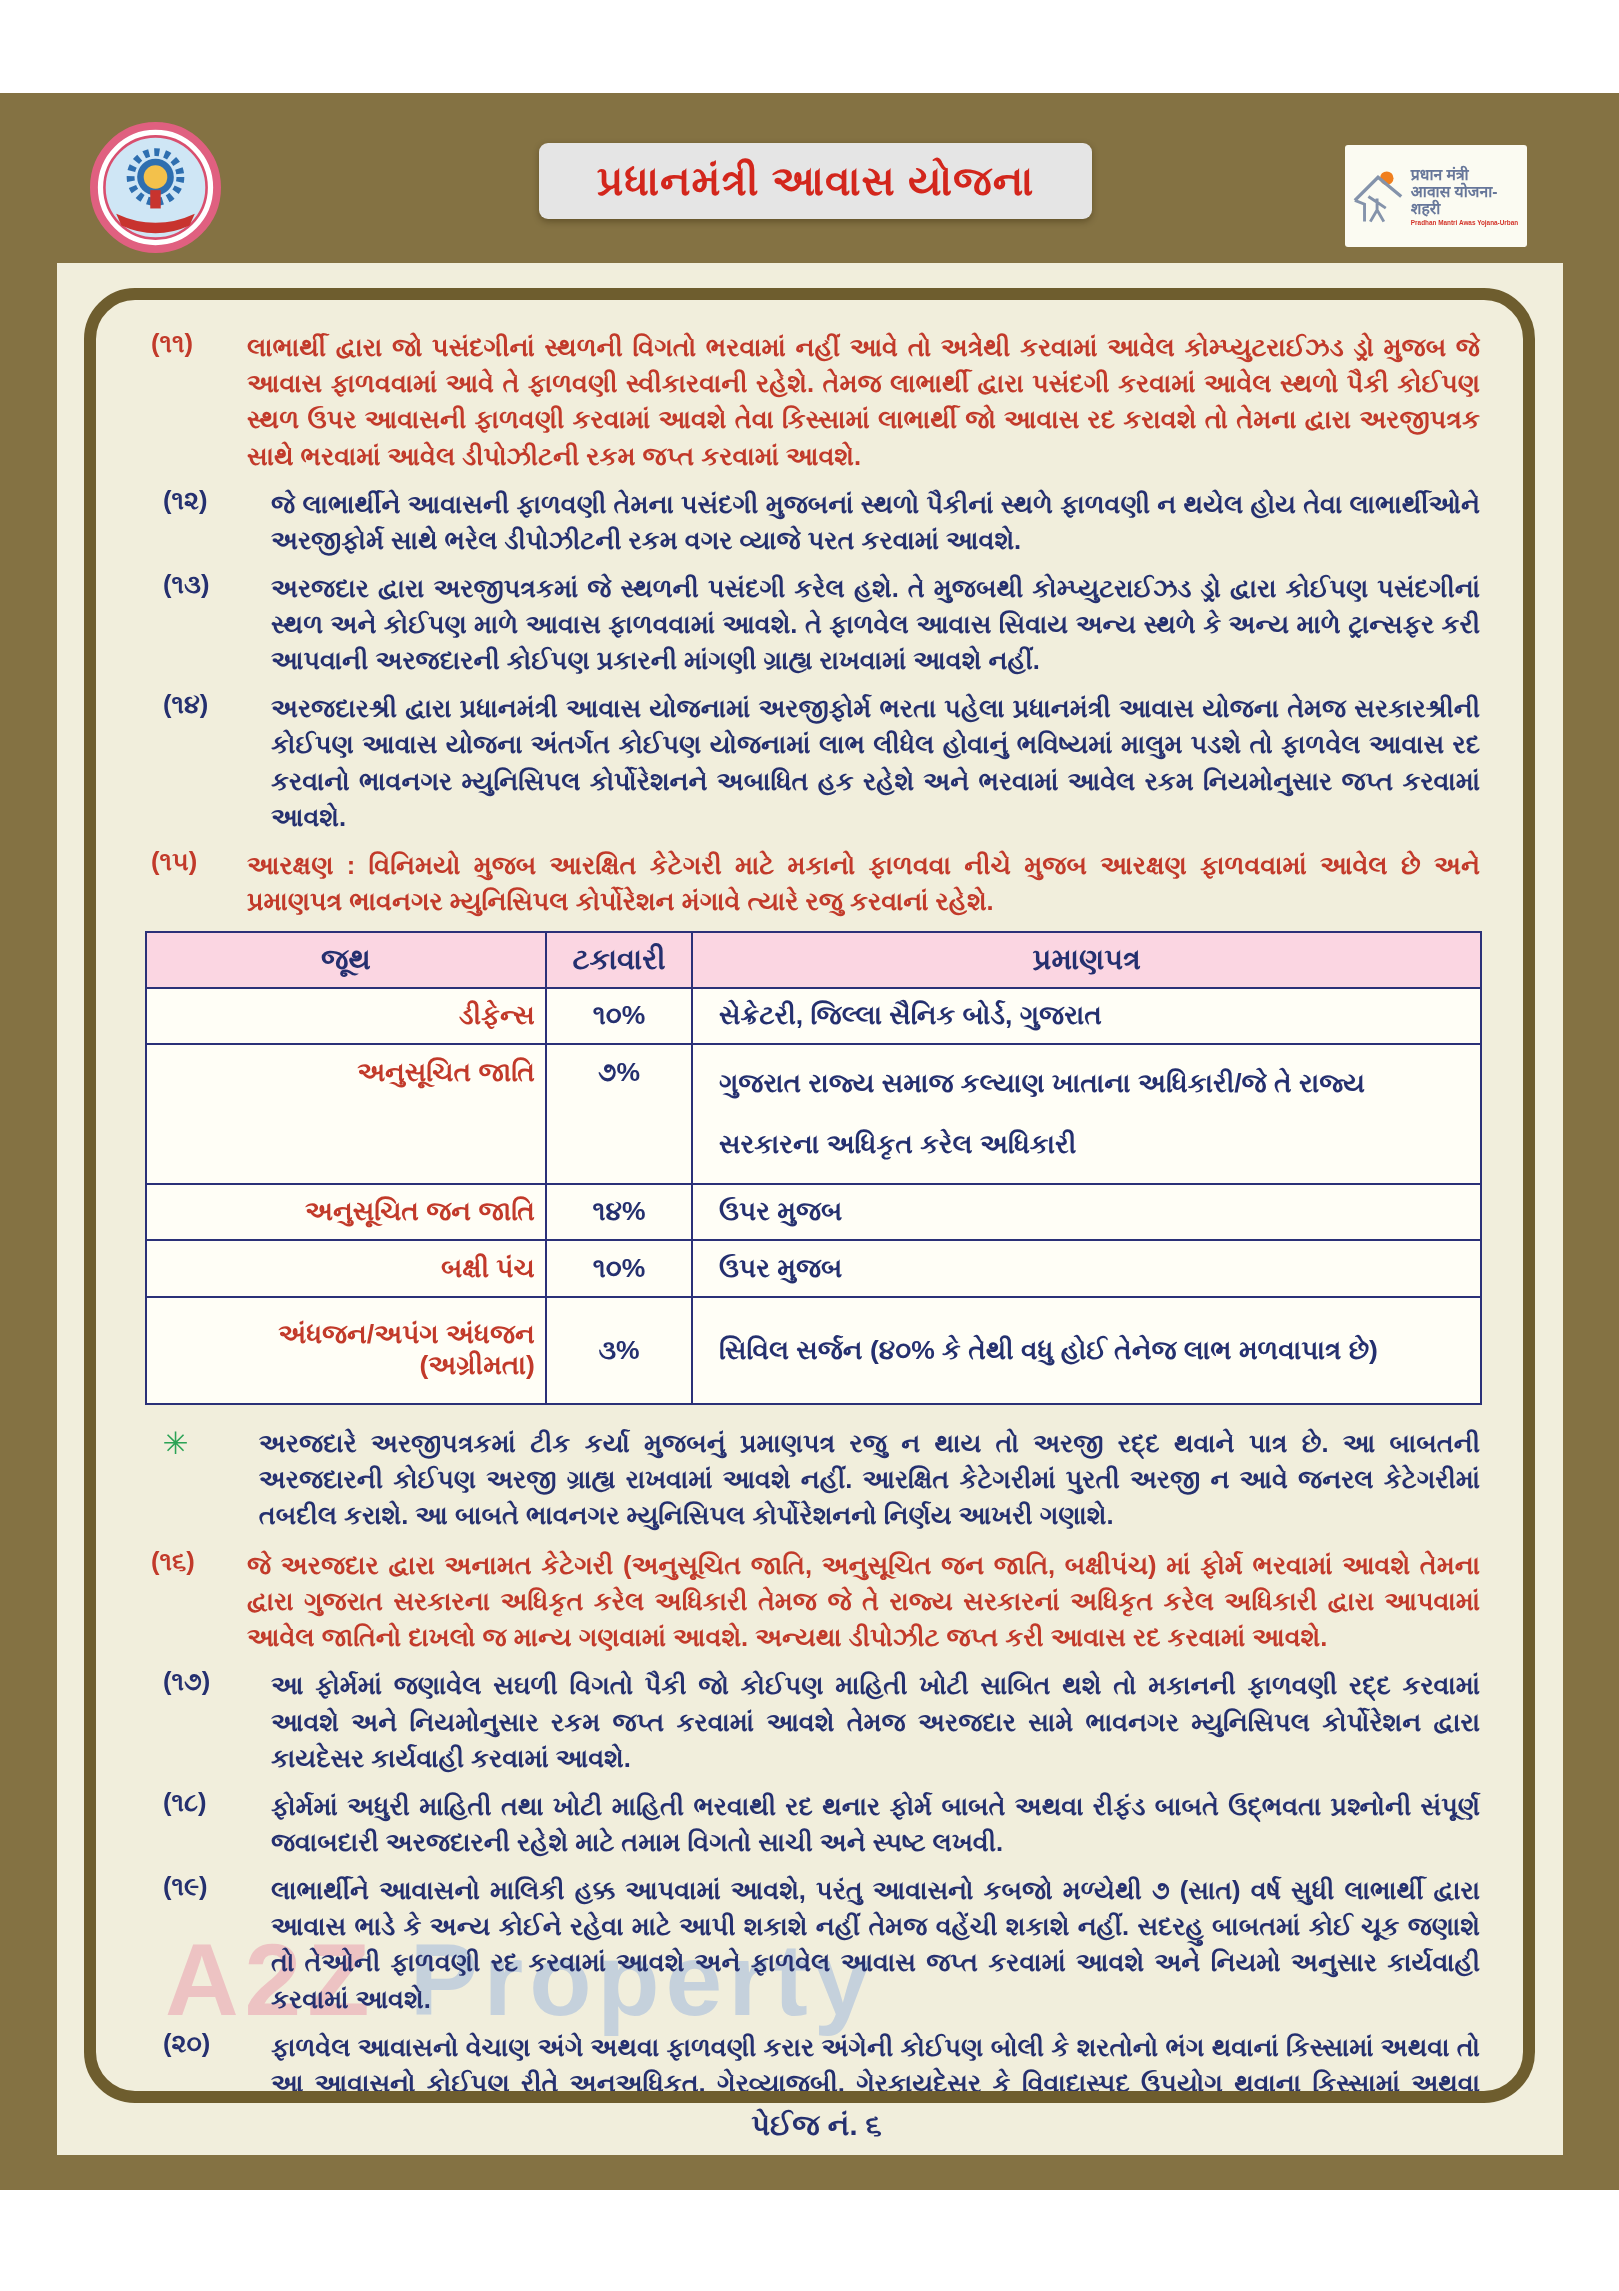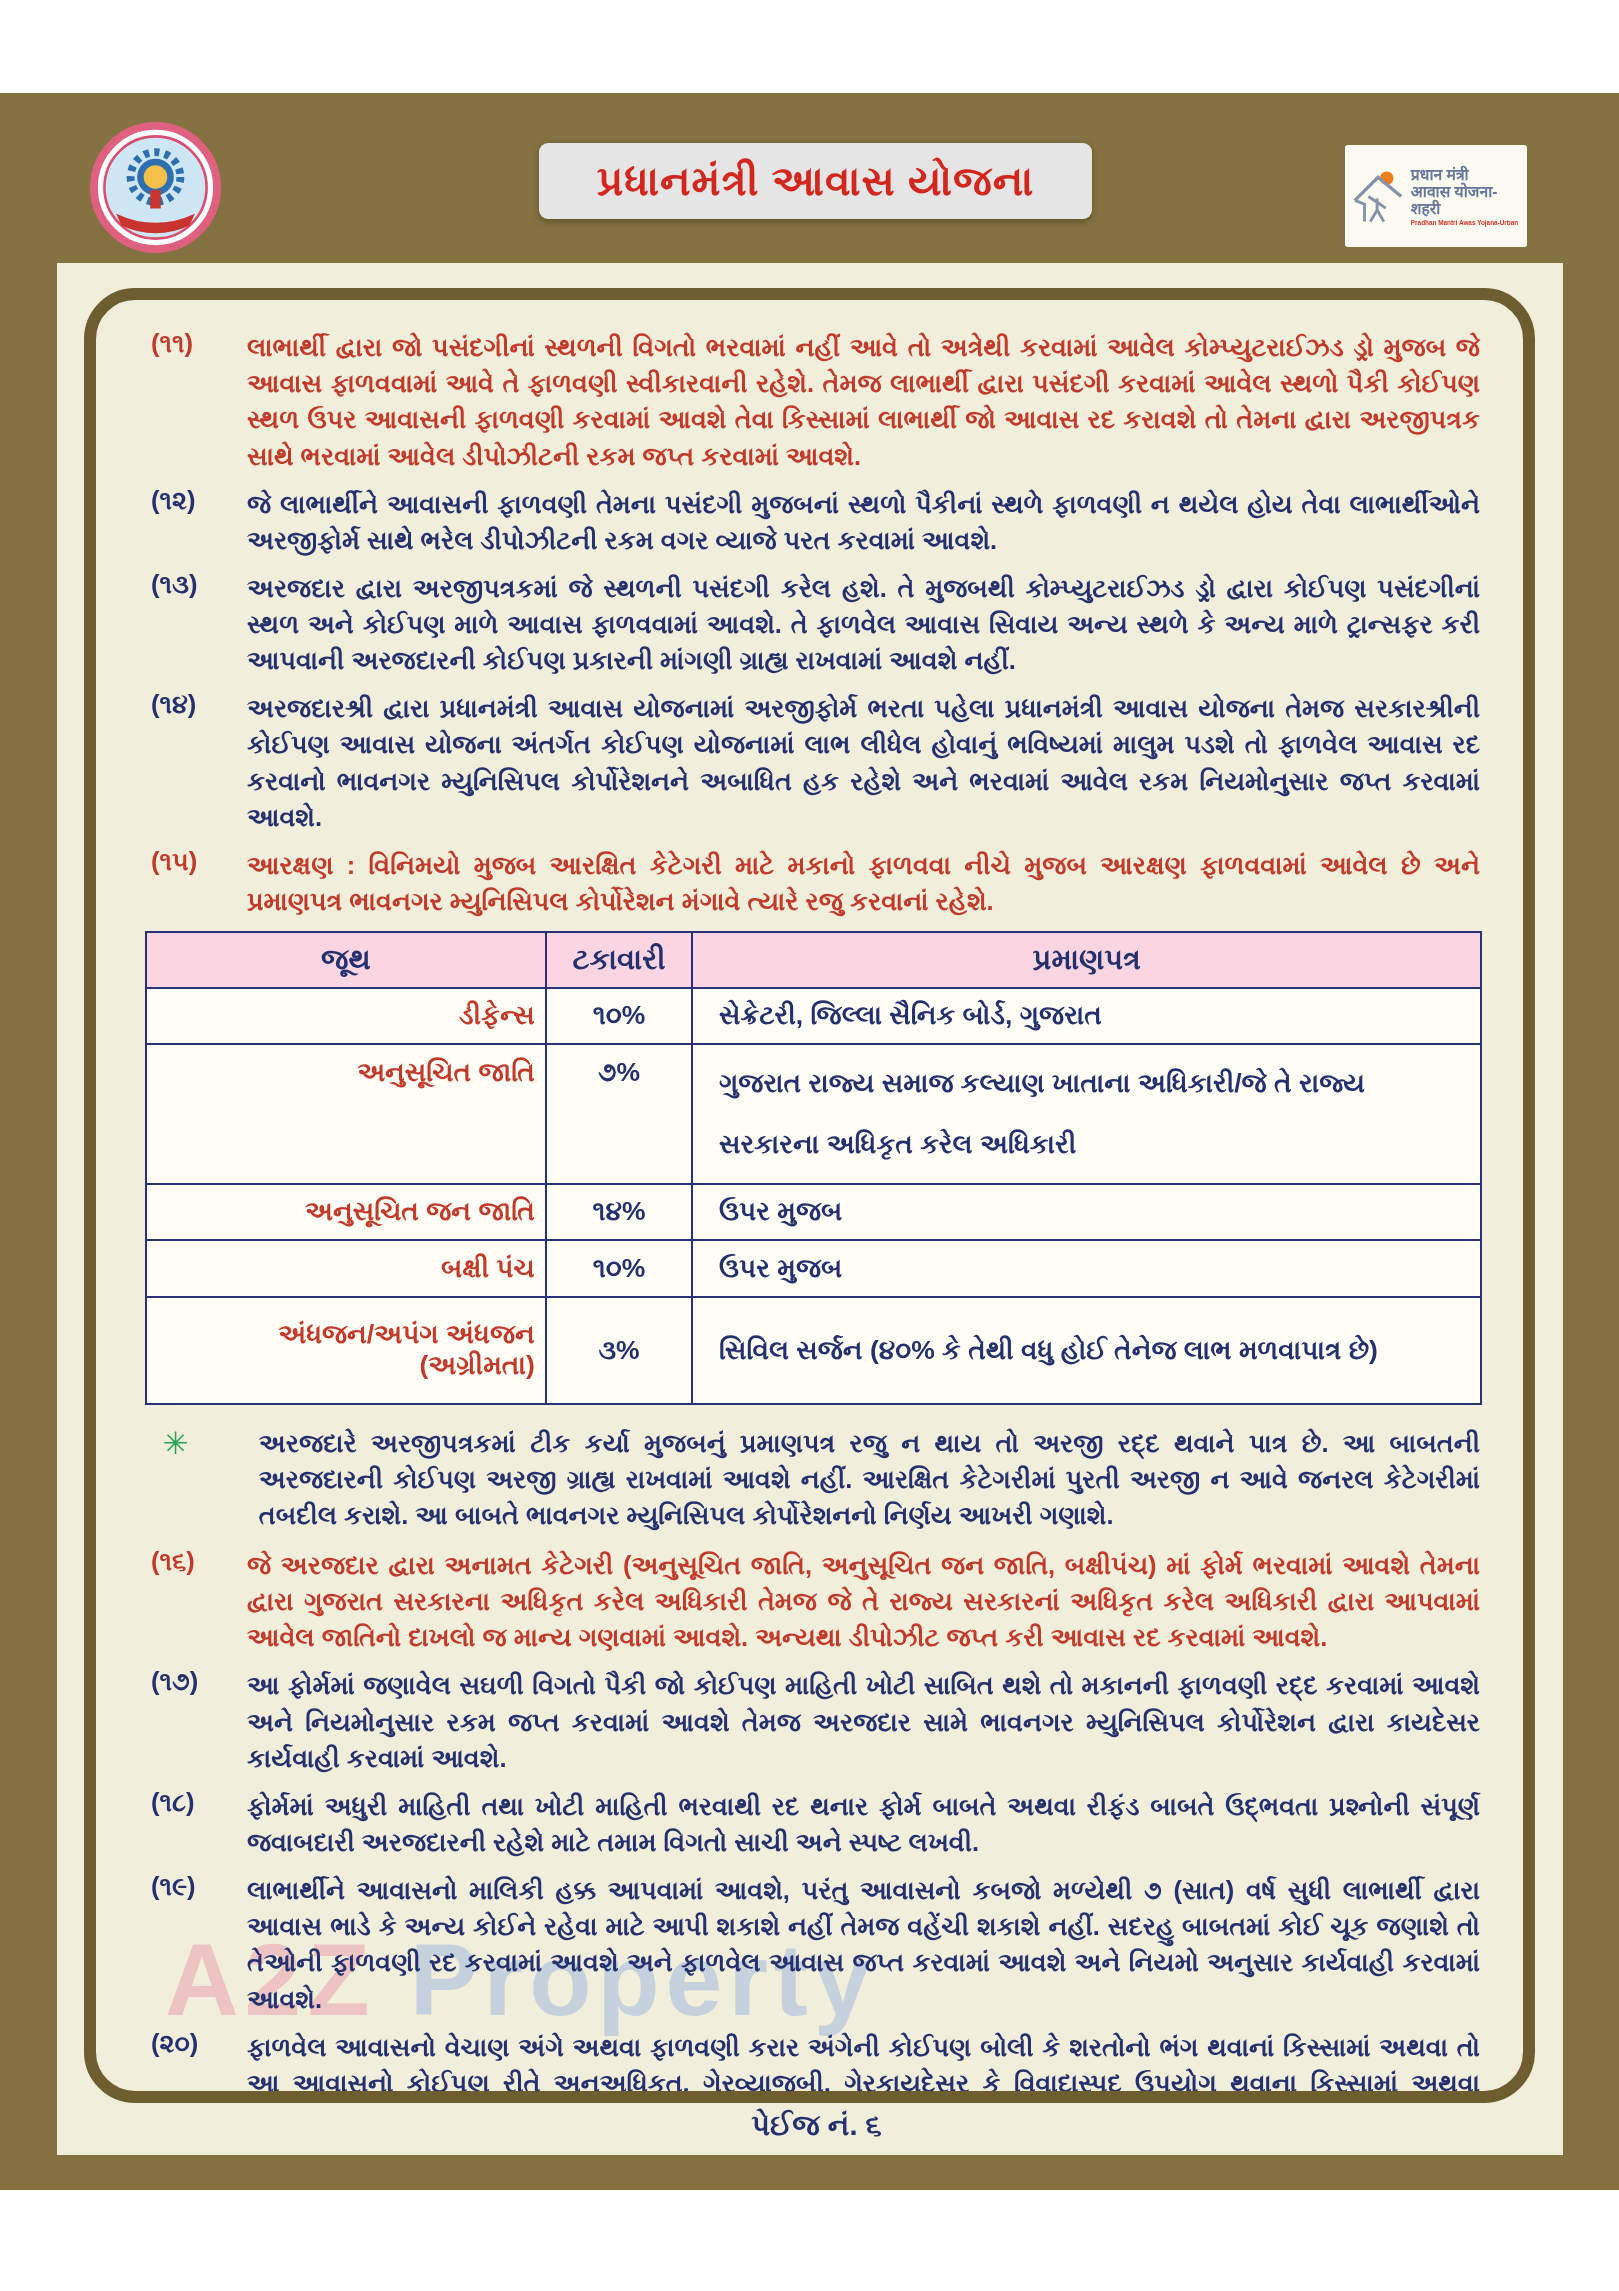--- a/index.html
+++ b/index.html
@@ -32,21 +32,21 @@
   
   .panel{
     position:absolute;left:84px;top:288px;width:1451px;height:1815px;box-sizing:border-box;
     background:var(--cream);border:12.7px solid var(--frame);border-radius:51px;
     padding:29px 43px 7.8px 55px;overflow:hidden;
   }
   .item{display:flex;margin-bottom:11.8px;position:relative;z-index:1;}
   .item-num{flex:0 0 96px;font-size:25.5px;font-weight:700;}
   .item-text{flex:1;font-size:25.5px;font-weight:700;line-height:1.42;text-align:justify;}
   .tone-red{color:var(--red);}
-  .tone-navy{color:var(--navy);}
+  .tone-navy{color:var(--navy);margin-left:12px;}
   
   table.resv{border-collapse:collapse;width:1337px;margin:3.9px 0 19.6px -5.9px;background:#fffef6;
     border:2.9px solid var(--tblborder);position:relative;z-index:1;}
   table.resv th,table.resv td{border:2.5px solid var(--tblborder);font-weight:700;}
   table.resv th{background:var(--pink);color:var(--navy);font-size:29px;padding:9.8px 7.8px;text-align:center;}
   td.g{color:var(--red);font-size:26.5px;text-align:right;padding:11.8px 9.8px 11.8px 21.6px;}
   td.p{color:var(--navy);font-size:26.5px;text-align:center;padding:11.8px 5.9px;}
   td.c{color:var(--navy);font-size:26.5px;text-align:left;padding:11.8px 9.8px 11.8px 25.5px;}
   tr.tall td.c{line-height:2.3;padding-top:7.8px;padding-bottom:7.8px;}
   tr.big td{padding-top:21.6px;padding-bottom:21.6px;}

